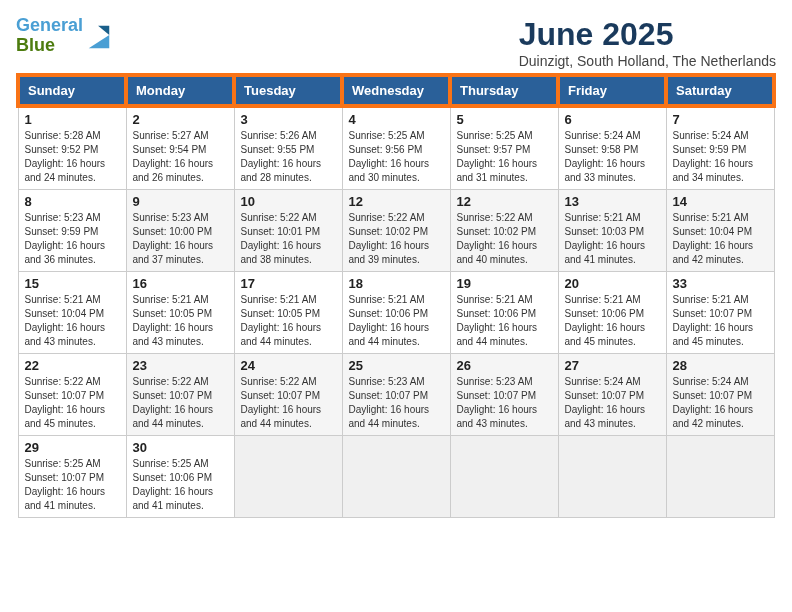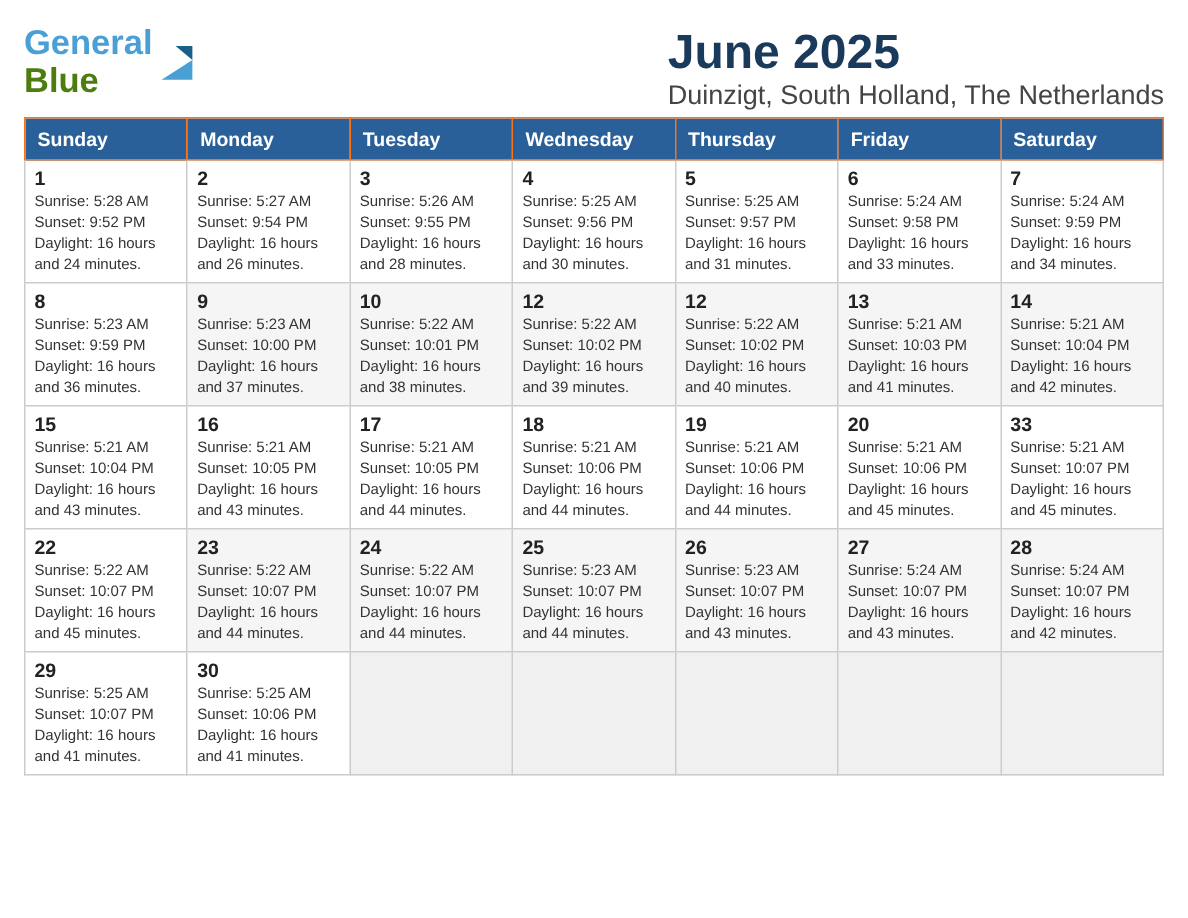--- a/index.html
+++ b/index.html
@@ -14,21 +14,21 @@
       display: flex;
       justify-content: space-between;
       align-items: flex-start;
       margin-bottom: 4px;
     }
     .logo {
       display: flex;
       align-items: center;
     }
     .logo-text {
-      font-size: 23px;
+      font-size: 18px;
       font-weight: bold;
       color: #1a3a5c;
       line-height: 1.1;
     }
     .logo-text span {
       color: #4a9fd4;
     }
     .logo-icon {
       width: 28px;
       height: 28px;
@@ -36,36 +36,36 @@
     }
     .title-area {
       text-align: left;
     }
     .month-title {
       font-size: 32px;
       font-weight: bold;
       color: #1a3a5c;
     }
     .location-title {
-      font-size: 18px;
+      font-size: 14px;
       color: #444;
     }
     .calendar {
       width: 100%;
       border-collapse: collapse;
       border: 1px solid #ccc;
     }
     .calendar th {
       background: #2a6099;
       color: #fff;
       text-align: left;
       padding: 6px 8px;
       font-size: 13px;
       font-weight: bold;
-      border: 1px solid #f97316;
+      border: 4px solid #f97316;
     }
     .calendar td {
       vertical-align: top;
       padding: 4px 6px;
       font-size: 10px;
       color: #333;
       border: 1px solid #ccc;
       width: 108px;
       min-height: 80px;
       background: #fff;

